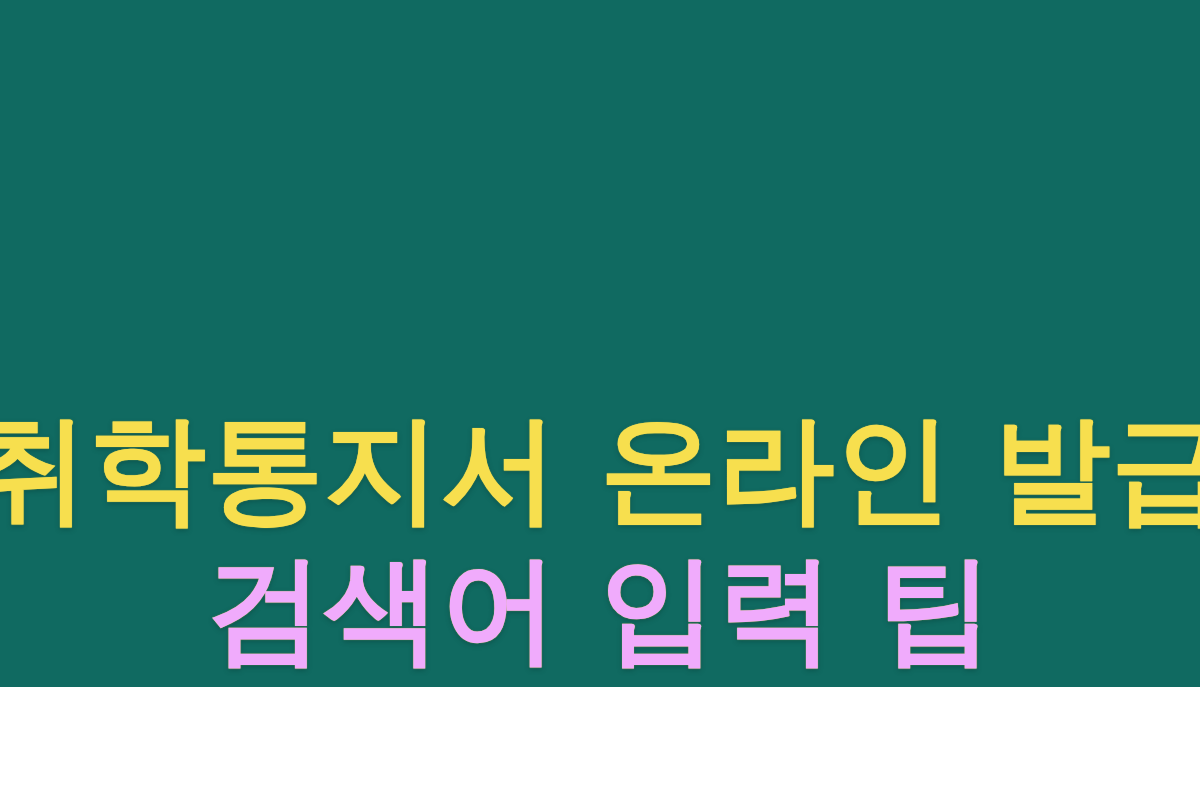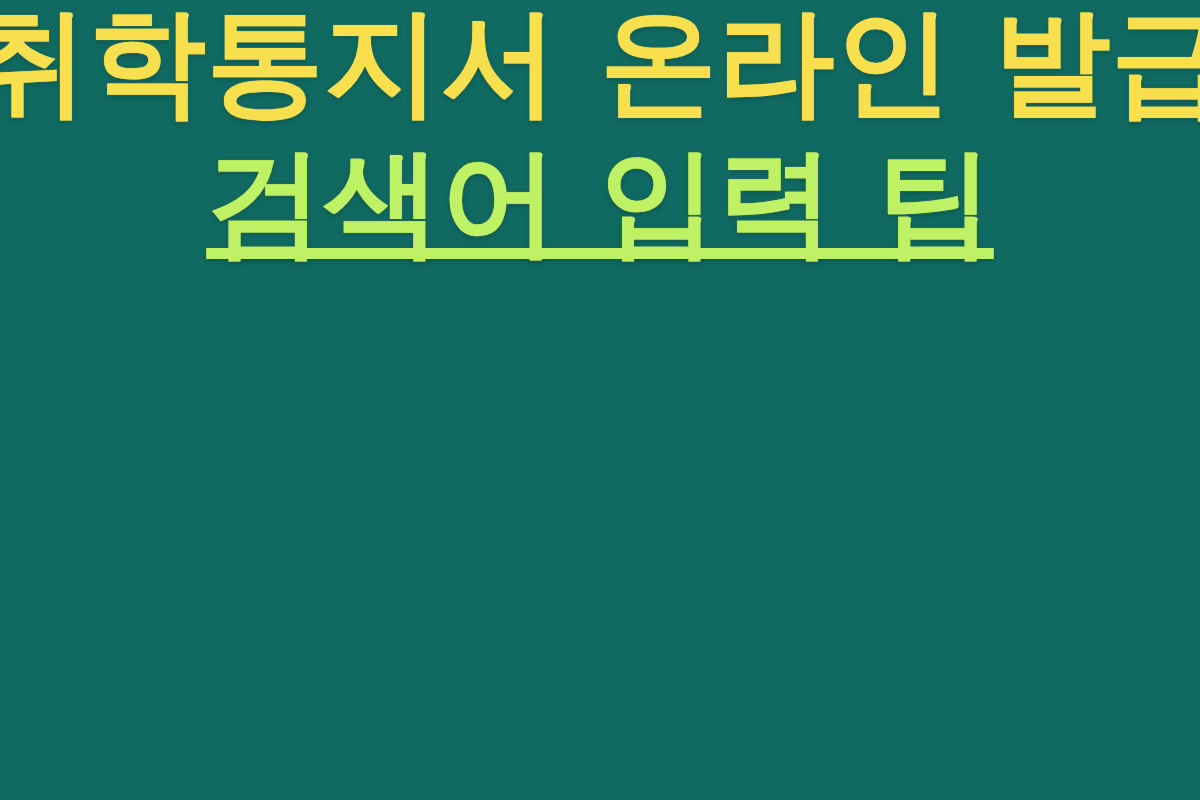--- a/index.html
+++ b/index.html
@@ -12,26 +12,26 @@
     width: 1200px;
     height: 800px;
     overflow: hidden;
     font-family: "Liberation Sans", "DejaVu Sans", sans-serif;
   }
 
   
   .banner {
     position: relative;
     width: 1200px;
-    height: 800px;
+    height: 687px;
     box-sizing: border-box;
     display: flex;
     flex-direction: column;
     align-items: center;
-    justify-content: flex-start;
+    justify-content: flex-end;
     background: #106A61;   
     overflow: hidden;
     -webkit-font-smoothing: antialiased;
   }
 
   
   .headline {
     display: flex;
     flex-direction: column;
     align-items: center;
@@ -62,17 +62,17 @@
 </style>
 </head>
 <body>
 
 <div class="banner" style="background: rgb(16, 106, 97);">
 
   <div class="headline">
 
     <span class="headline-line headline-line--primary" style="color: rgb(247, 223, 78);">취학통지서 온라인 발급</span>
 
-    <span class="headline-line headline-line--secondary" style="color: #bef264; text-decoration: underline;">검색어 입력 팁</span>
+    <span class="headline-line headline-line--secondary" style="color: #f0abfc;">검색어 입력 팁</span>
 
   </div>
 
 </div>
 
 </body></html>

